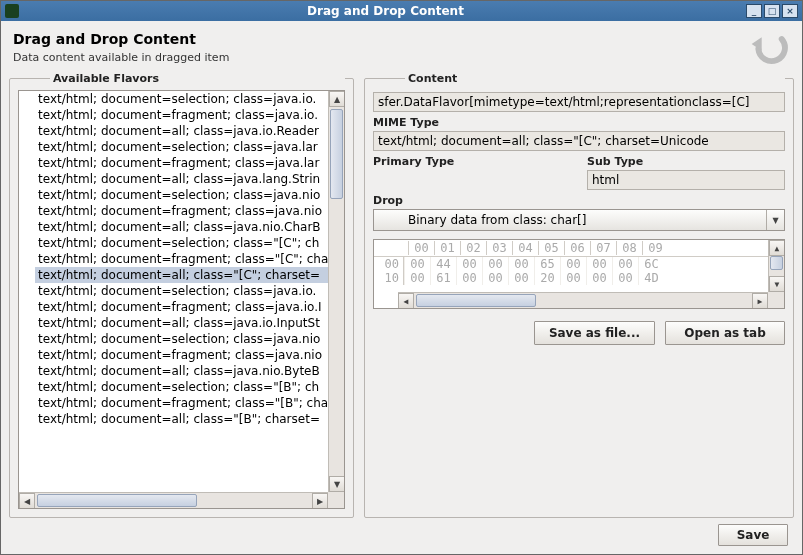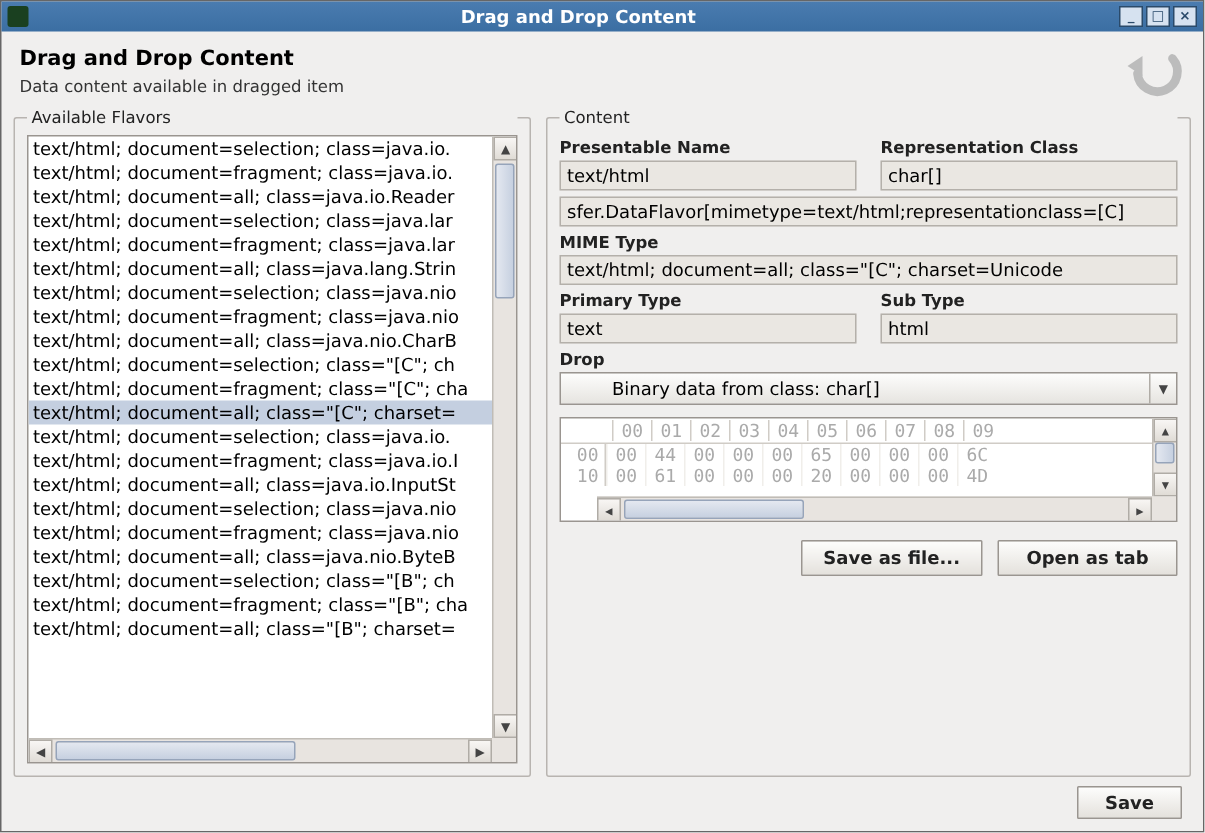--- a/index.html
+++ b/index.html
@@ -85,24 +85,25 @@
     display: flex;
     flex-direction: column;
     min-height: 0;
   }
   .fieldset > .legend {
     position: relative;
     top: -13px;
     background: #f0efee;
     padding: 0 3px;
     font-size: 11px;
-    font-weight: normal;
+    font-weight: bold;
     color: #222;
     display: inline-block;
     margin-bottom: -8px;
+    margin-left: 32px;
   }
   .left-panel { width: 345px; }
   .right-panel { flex: 1; }
   .flavors-box {
     border: 1px solid #9a9590;
     background: #fff;
     flex: 1;
     overflow: hidden;
     display: flex;
     flex-direction: column;
@@ -283,21 +284,21 @@
           <path d="M 2 14 L 14 22 L 14 6 Z" fill="#bcbcbc"></path>
         </svg>
       </div>
     </div>
 
     <div class="main-split">
 
       <div class="fieldset left-panel">
         <span class="legend">Available Flavors</span>
         <div class="flavors-box">
-          <div class="flavors-list" id="flavors-list" style="padding-right:16px; padding-bottom:16px;">
+          <div class="flavors-list" id="flavors-list" style="padding-right:16px; padding-bottom:16px;margin-left:16px;">
               <div class="row">text/html; document=selection; class=java.io.</div>
               <div class="row">text/html; document=fragment; class=java.io.</div>
               <div class="row">text/html; document=all; class=java.io.Reader</div>
               <div class="row">text/html; document=selection; class=java.lar</div>
               <div class="row">text/html; document=fragment; class=java.lar</div>
               <div class="row">text/html; document=all; class=java.lang.Strin</div>
               <div class="row">text/html; document=selection; class=java.nio</div>
               <div class="row">text/html; document=fragment; class=java.nio</div>
               <div class="row">text/html; document=all; class=java.nio.CharB</div>
               <div class="row">text/html; document=selection; class="[C"; ch</div>
@@ -328,44 +329,33 @@
             <div class="arrow">▶</div>
           </div>
           <div class="scroll-corner"></div>
         </div>
       </div>
 
       <div class="fieldset right-panel">
         <span class="legend">Content</span>
         <div class="form-grid">
 
-          <div class="form-row">
-            <div class="form-col">
-              <div class="form-label">Presentable Name</div>
-              <div class="ro-field">text/html</div>
-            </div>
-            <div class="form-col">
-              <div class="form-label">Representation Class</div>
-              <div class="ro-field">char[]</div>
-            </div>
-          </div>
 
           <div class="form-col">
             <div class="ro-field">sfer.DataFlavor[mimetype=text/html;representationclass=[C]</div>
           </div>
 
           <div class="form-col">
             <div class="form-label">MIME Type</div>
             <div class="ro-field">text/html; document=all; class="[C"; charset=Unicode</div>
           </div>
 
           <div class="form-row">
             <div class="form-col">
               <div class="form-label">Primary Type</div>
-              <div class="ro-field">text</div>
             </div>
             <div class="form-col">
               <div class="form-label">Sub Type</div>
               <div class="ro-field">html</div>
             </div>
           </div>
 
           <div class="form-col">
             <div class="form-label">Drop</div>
             <div class="combo">

